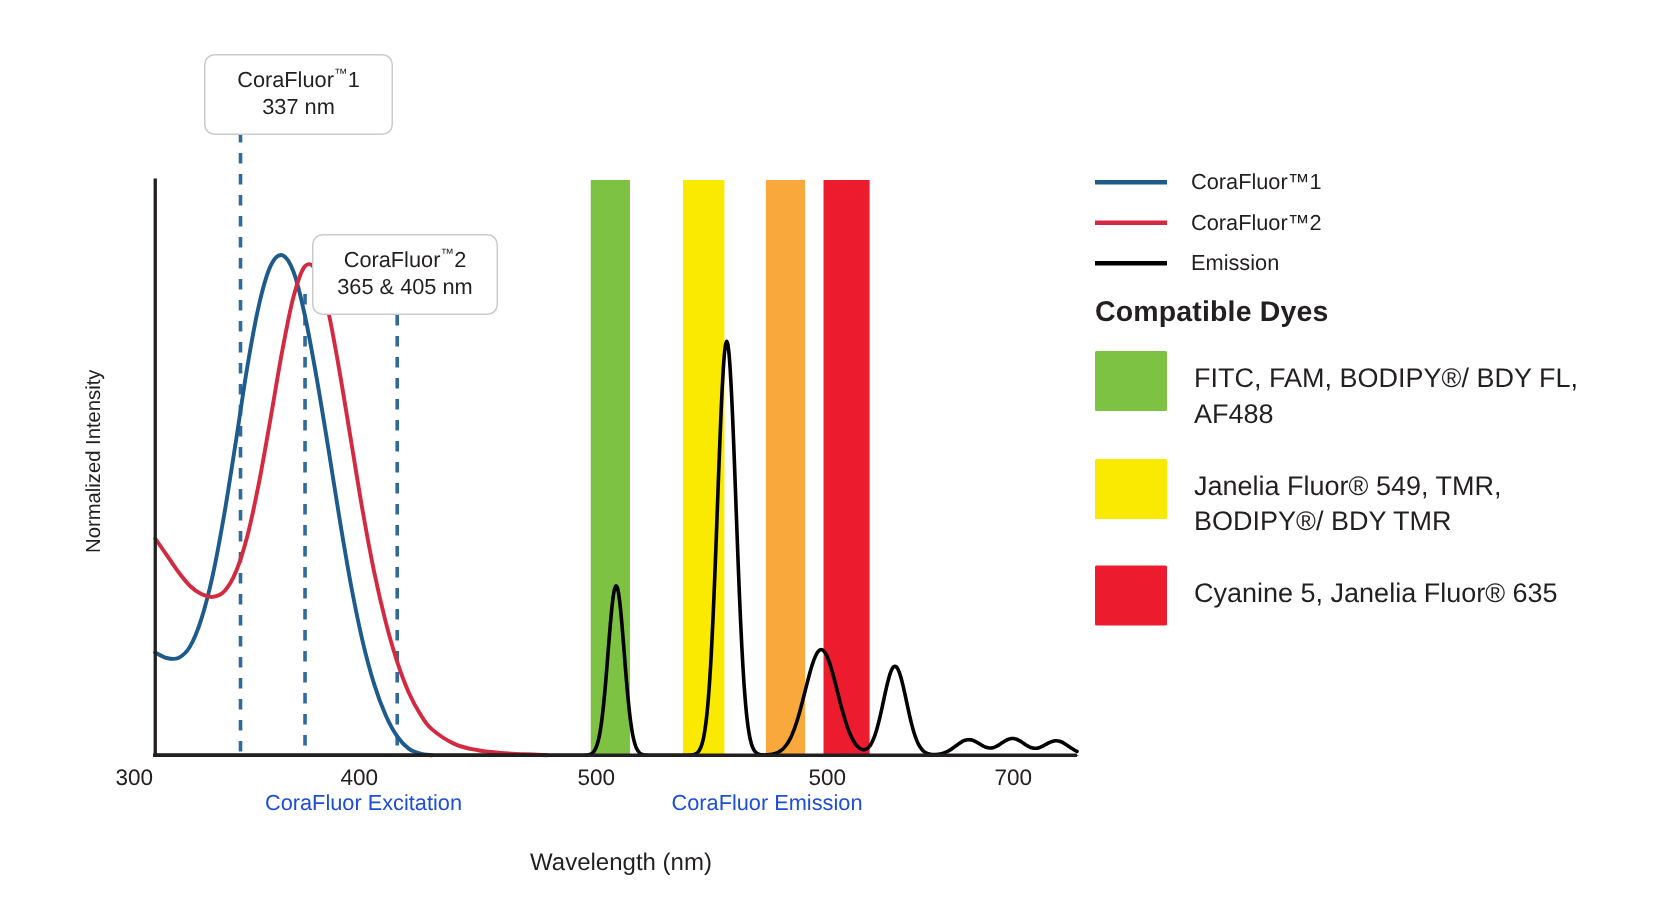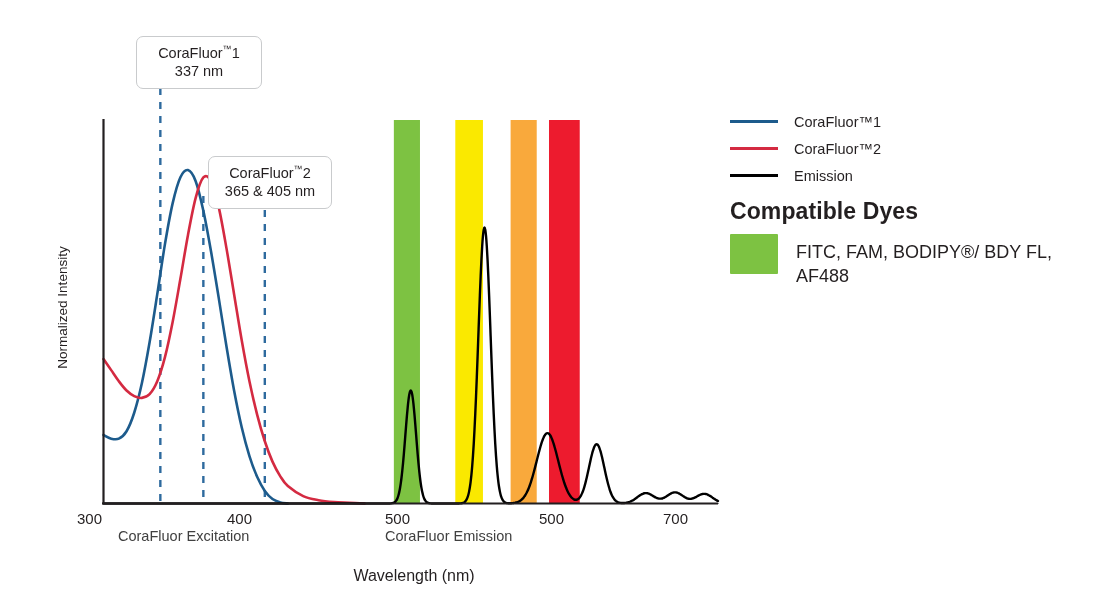--- a/index.html
+++ b/index.html
@@ -35,43 +35,43 @@
 
   #callout-cf1{left:136px;top:36px;width:126px;}
   #callout-cf2{left:208px;top:156px;width:124px;}
 
   
   .tick-label{
     position:absolute;font-size:15px;color:#231f20;
     text-align:left;width:60px;
   }
   .axis-sub{
-    position:absolute;font-size:14.5px;color:#404040;
-    text-align:left;white-space:nowrap;
+    position:absolute;font-size:14.5px;color:#1d4ed8;
+    text-align:right;white-space:nowrap;
   }
   #x-axis-title{
     position:absolute;left:0;top:567px;width:828px;
     text-align:center;font-size:16px;color:#231f20;
   }
   #y-axis-title{
     position:absolute;left:-28px;top:300px;width:180px;
     transform:rotate(-90deg);transform-origin:center center;
     text-align:center;font-size:13.5px;color:#231f20;
     white-space:nowrap;
   }
 
   
   #legend{position:absolute;left:730px;top:108px;width:360px;}
   .legend-row{display:flex;align-items:center;height:27px;}
   .legend-swatch-line{width:48px;height:3px;flex:0 0 48px;margin-right:16px;}
   .legend-text{font-size:14.5px;color:#231f20;white-space:nowrap;}
 
   #dyes-title{
     position:absolute;left:730px;top:198px;
-    font-size:23px;font-weight:bold;color:#231f20;letter-spacing:.1px;
+    font-size:19px;font-weight:bold;color:#231f20;letter-spacing:.1px;
   }
   #dyes-list{position:absolute;left:730px;top:234px;width:372px;}
   .dye-row{display:flex;align-items:flex-start;margin-bottom:17px;}
   .dye-swatch{
     width:48px;height:40px;flex:0 0 48px;margin-right:18px;border-radius:1px;
   }
   .dye-text{
     font-size:18px;color:#231f20;line-height:1.32;padding-top:7px;
   }
 </style>
@@ -145,15 +145,26 @@
         <span class="legend-text">Emission</span>
       </div>
     </div>
 
   <div id="dyes-title">Compatible Dyes</div>
   <div id="dyes-list">
       <div class="dye-row">
         <span class="dye-swatch" style="background: rgb(125, 194, 66);"></span>
         <span class="dye-text">FITC, FAM, BODIPY®/ BDY FL, AF488</span>
       </div>
+      <div class="dye-row">
+        <span class="dye-swatch" style="background: rgb(250, 233, 0);"></span>
+        <span class="dye-text">
+          <div>Janelia Fluor® 549, TMR,</div>
+          <div>BODIPY®/ BDY TMR</div>
+        </span>
+      </div>
+      <div class="dye-row">
+        <span class="dye-swatch" style="background: rgb(237, 27, 46);"></span>
+        <span class="dye-text">Cyanine 5, Janelia Fluor® 635</span>
+      </div>
     </div>
 
 </div>
 
 </body></html>

